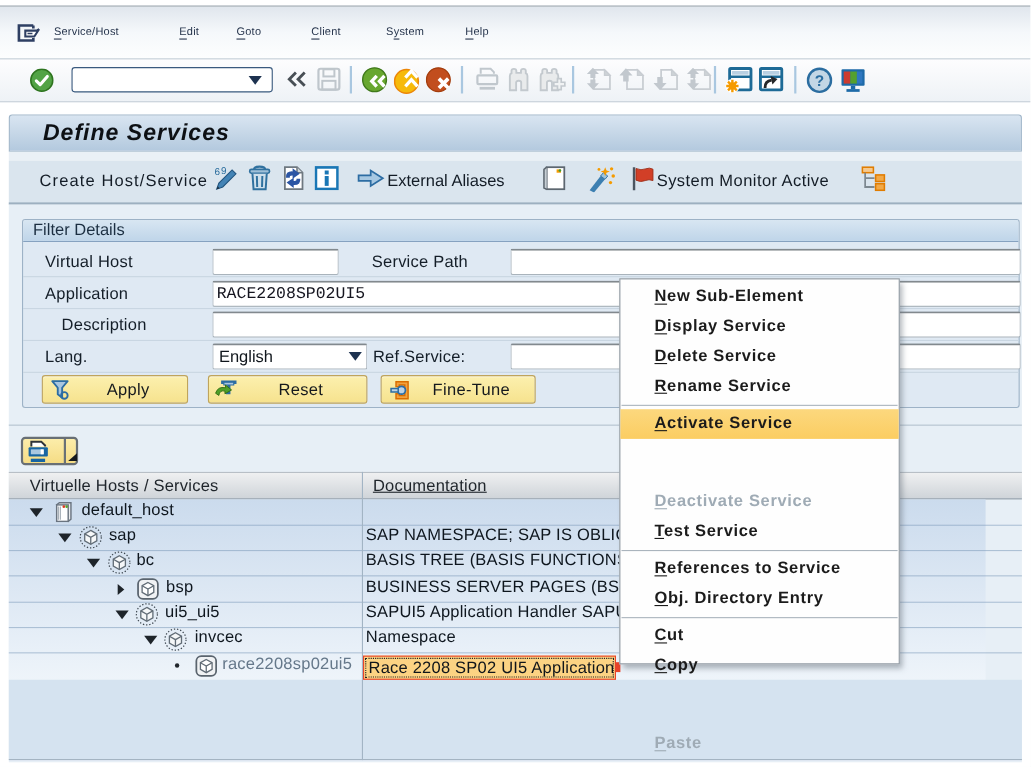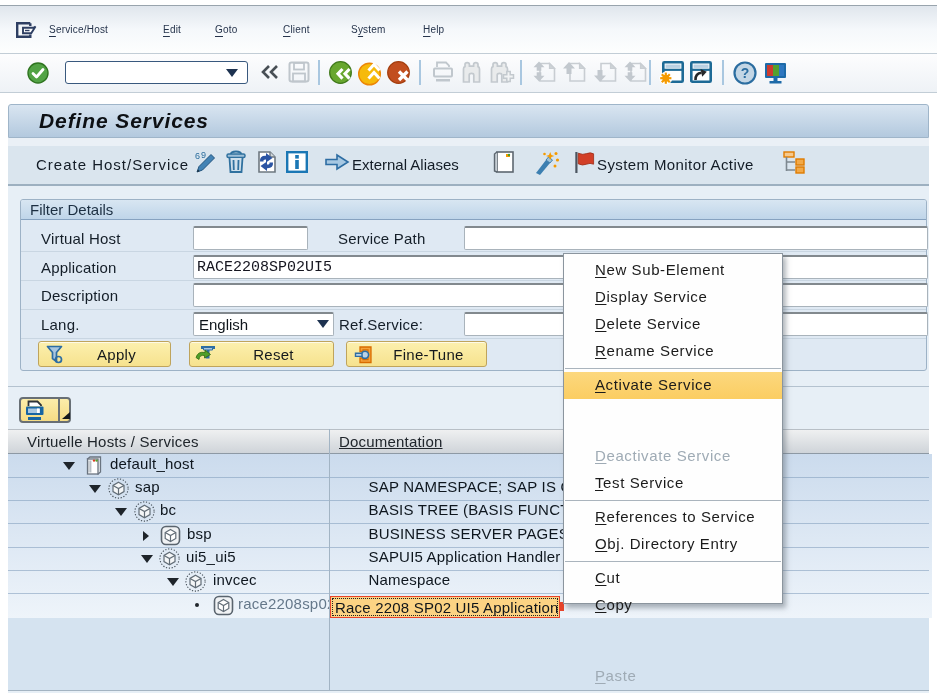--- a/index.html
+++ b/index.html
@@ -28,31 +28,31 @@
 .finput{position:absolute;background:#fff;border:1px solid #a9b3bb;border-top:2px solid #82898e;border-radius:2px;box-sizing:border-box;height:24px;}
 
 .ybtn{position:absolute;top:141px;height:26px;background:linear-gradient(#fcf0ae,#f6e28e);border:1px solid #bfa45c;border-radius:3px;box-sizing:border-box;box-shadow:inset 0 1px 0 rgba(255,255,255,0.7);}
 .ybtn span{position:absolute;left:24px;right:0;text-align:center;top:4px;font-size:15px;color:#15191d;letter-spacing:0.3px;}
 
 #hsep{left:8px;top:386px;width:921px;height:1px;background:#b4c2cf;}
 #printbtn{left:19px;top:397px;width:52px;height:26px;background:linear-gradient(#fcedaa,#f5dc85);border:2px solid #686f75;border-radius:4px;box-sizing:border-box;}
 
 #thead{left:8px;top:429px;width:921px;height:24.5px;background:linear-gradient(#eff0f1,#cfd4d9);border-top:1px solid #b8bfc6;border-bottom:1px solid #8d99a4;box-sizing:border-box;}
 #thead span{position:absolute;top:2.5px;font-size:15px;color:#20262c;letter-spacing:0.2px;}
-#tree{left:8px;top:453.5px;width:888px;height:164px;background:linear-gradient(#cbdbed,#eef4fa);padding-left:36px;}
+#tree{left:8px;top:453.5px;width:888px;height:164px;background:linear-gradient(#cbdbed,#eef4fa);}
 #treeempty{left:8px;top:617.5px;width:921px;height:73px;background:#d5e3f0;border-bottom:1px solid #a4b4c2;box-sizing:border-box;}
 .rline{position:absolute;left:0;width:921px;height:1px;background:rgba(125,155,185,0.55);}
 #coldiv{left:329px;top:429px;width:1px;height:262px;background:#a2b4c4;}
 .trow{position:absolute;height:23.36px;width:921px;}
 .tlabel{position:absolute;top:1px;font-size:15px;color:#0e161e;letter-spacing:0.2px;}
 .doc{position:absolute;left:324.5px;top:1px;font-size:15px;color:#0e161e;letter-spacing:0.2px;}
 .tri-d{position:absolute;width:0;height:0;border-left:6.5px solid transparent;border-right:6.5px solid transparent;border-top:8px solid #1e242a;top:8px;}
 .tri-r{position:absolute;width:0;height:0;border-top:5px solid transparent;border-bottom:5px solid transparent;border-left:6.5px solid #1e242a;top:7px;}
 
-#cmenu{left:563px;top:253px;width:220px;height:351px;background:#fefefe;border:1px solid #8b959e;box-sizing:border-box;box-shadow:3px 4px 5px rgba(100,110,120,0.5);}
+#cmenu{left:563px;top:253px;width:255px;height:351px;background:#fefefe;border:1px solid #8b959e;box-sizing:border-box;box-shadow:3px 4px 5px rgba(100,110,120,0.5);font-weight:bold;}
 .ci{position:relative;height:27px;font-size:15px;color:#1b1b1b;letter-spacing:0.6px;padding-left:31px;line-height:26px;white-space:nowrap;}
 .ci.dis{color:#9fabb5;margin-top:44px;}
 .ci.hl{background:linear-gradient(#fcd87e,#fbcd62);}
 .csep{height:1px;background:#aab4bd;margin:3px 1px;}
 .ci u{text-decoration:underline;text-underline-offset:2px;}
 </style>
 </head>
 <body>
 <div id="app">
 
@@ -272,21 +272,21 @@
     <div id="fboxhead">
         <span>Filter Details</span>
       </div>
     <div class="frow" style="top:19px;height:32px;"></div>
     <div class="frow" style="top:51px;height:29px;"></div>
     <div class="frow" style="top:80px;height:29px;"></div>
     <div class="frow" style="top:109px;height:29px;"></div>
     <div class="flabel" style="left:20px;top:30px;">Virtual Host</div>
     <div class="flabel" style="left:317px;top:30px;">Service Path</div>
     <div class="flabel" style="left:20px;top:59px;">Application</div>
-    <div class="flabel" style="left:20px;top:87px;">Description</div>
+    <div class="flabel" style="left:35px;top:87px;">Description</div>
     <div class="flabel" style="left:20px;top:116px;">Lang.</div>
     <div class="flabel" style="left:318px;top:116px;">Ref.Service:</div>
     <div class="finput" style="left:172px;top:26px;width:115px;"></div>
     <div class="finput" style="left:443px;top:26px;width:464px;"></div>
     <div class="finput" style="left:172px;top:55px;width:735px;font-family:'Liberation Mono',monospace;font-size:15px;line-height:22px;padding-left:3px;color:#15151f;">RACE2208SP02UI5</div>
     <div class="finput" style="left:172px;top:83px;width:735px;"></div>
     <div class="finput" style="left:172px;top:112px;width:141px;font-size:15px;line-height:22px;padding-left:5px;color:#10161c;">English</div>
     <div class="finput" style="left:443px;top:112px;width:464px;"></div>
     <div class="abs" style="left:296px;top:120px;width:0;height:0;border-left:6px solid transparent;border-right:6px solid transparent;border-top:8px solid #1d3250;"></div>
     <div class="ybtn" style="left:17px;width:133px;">

